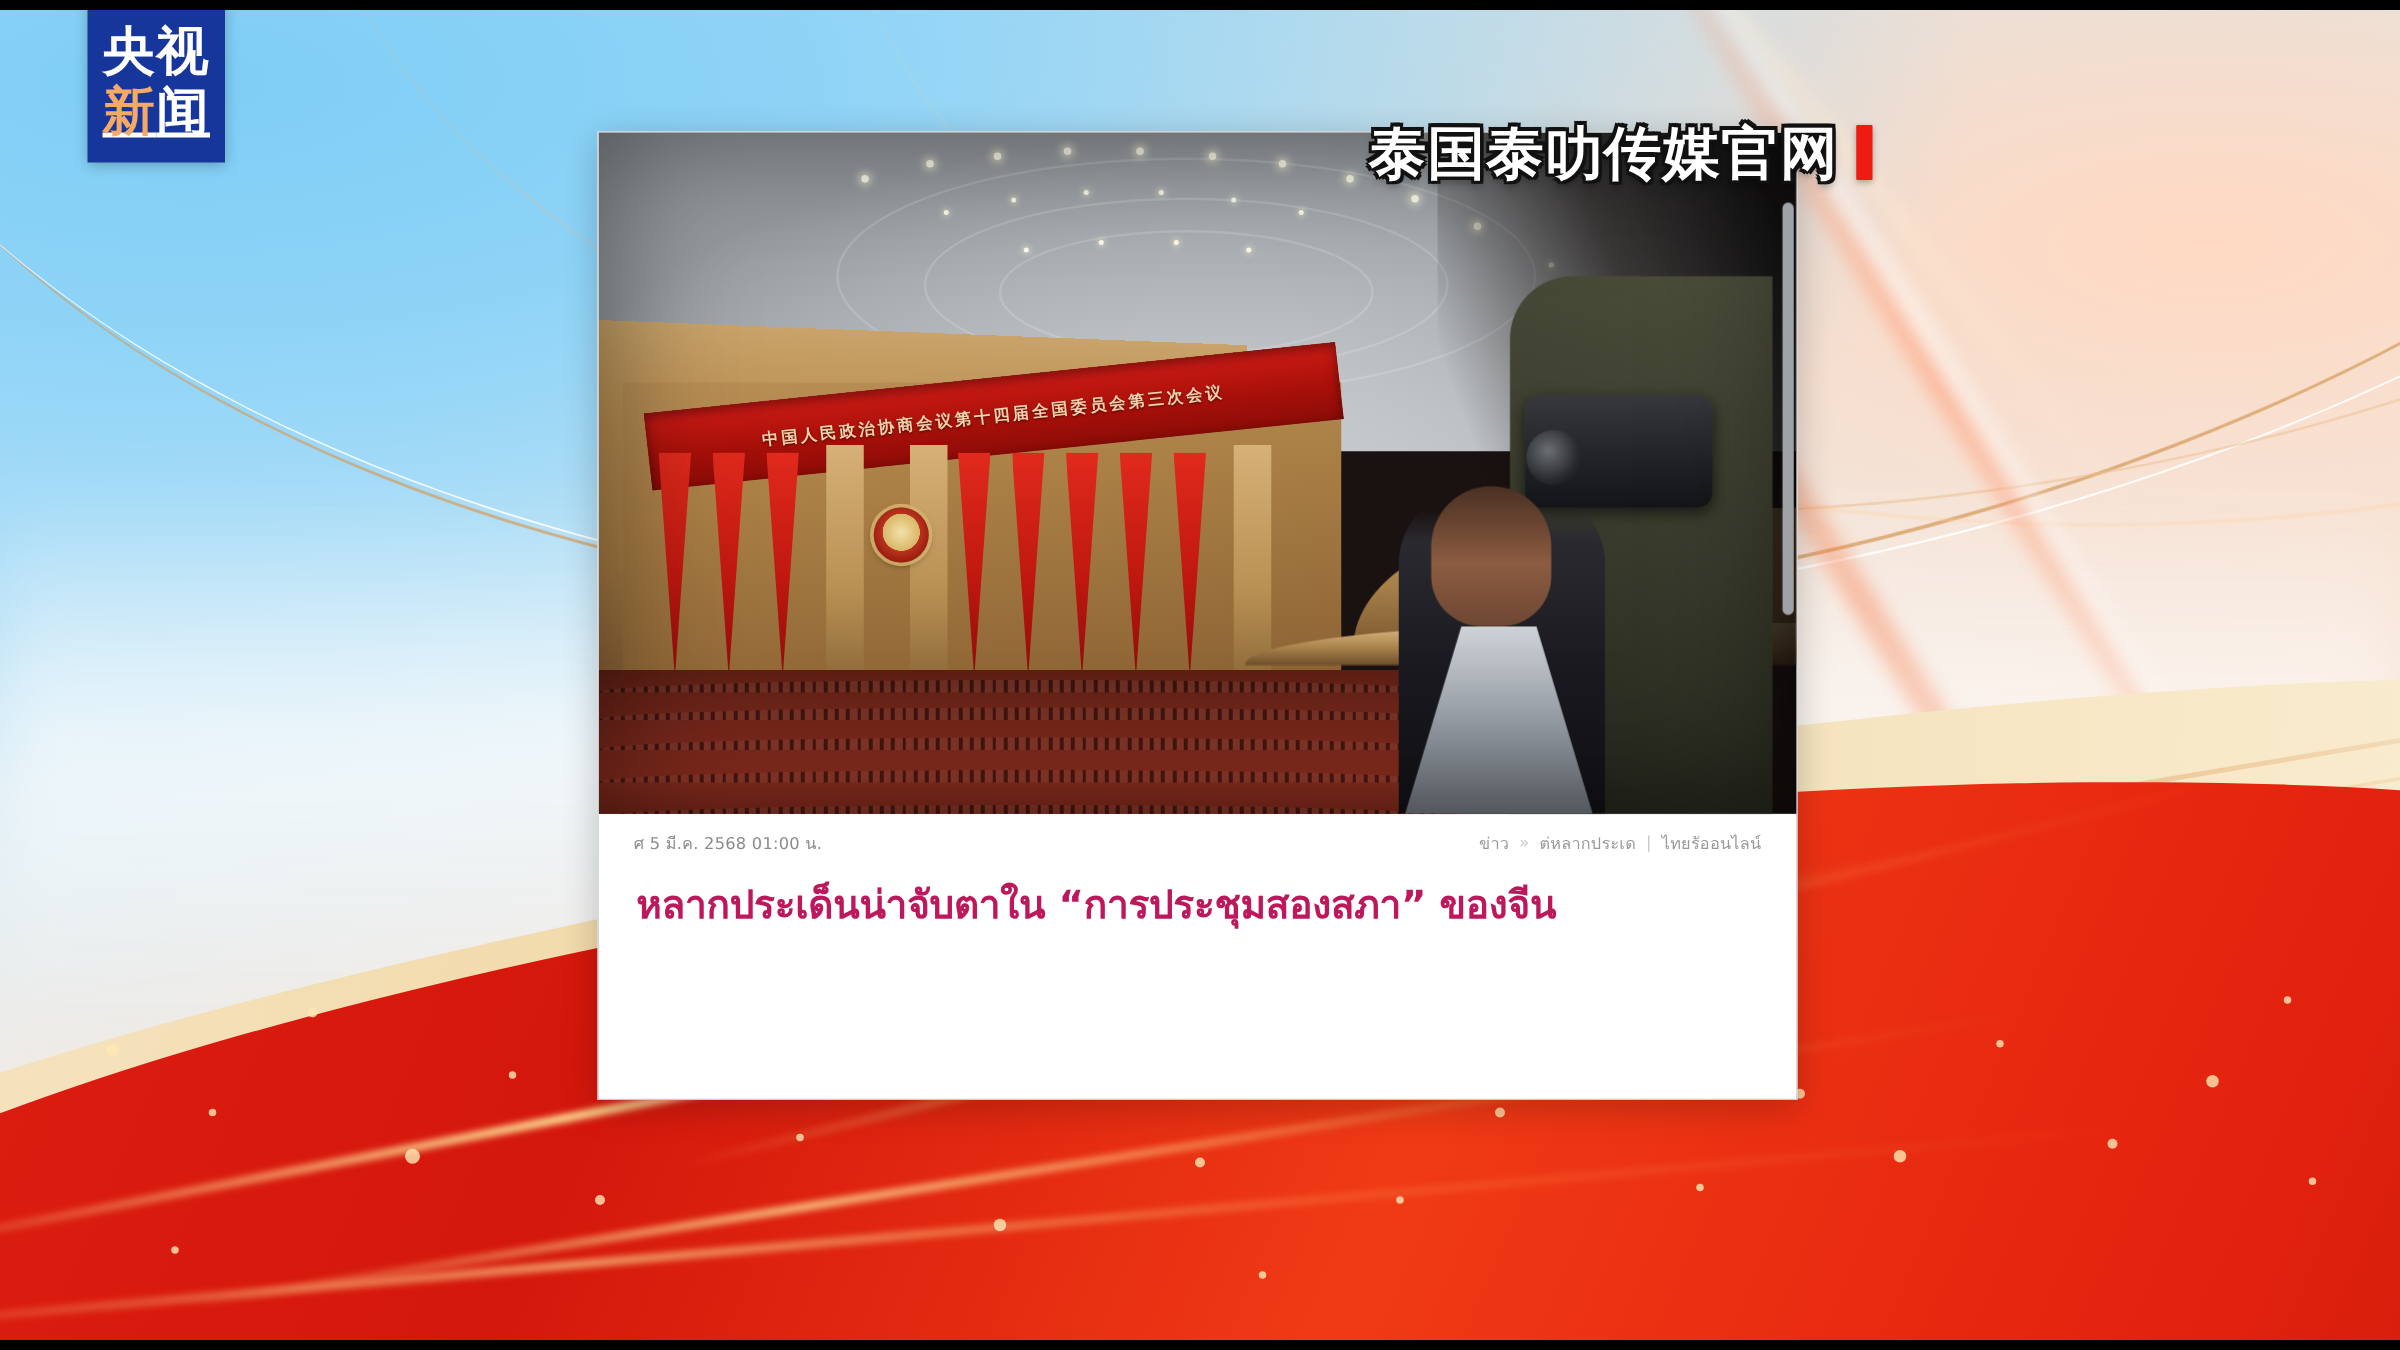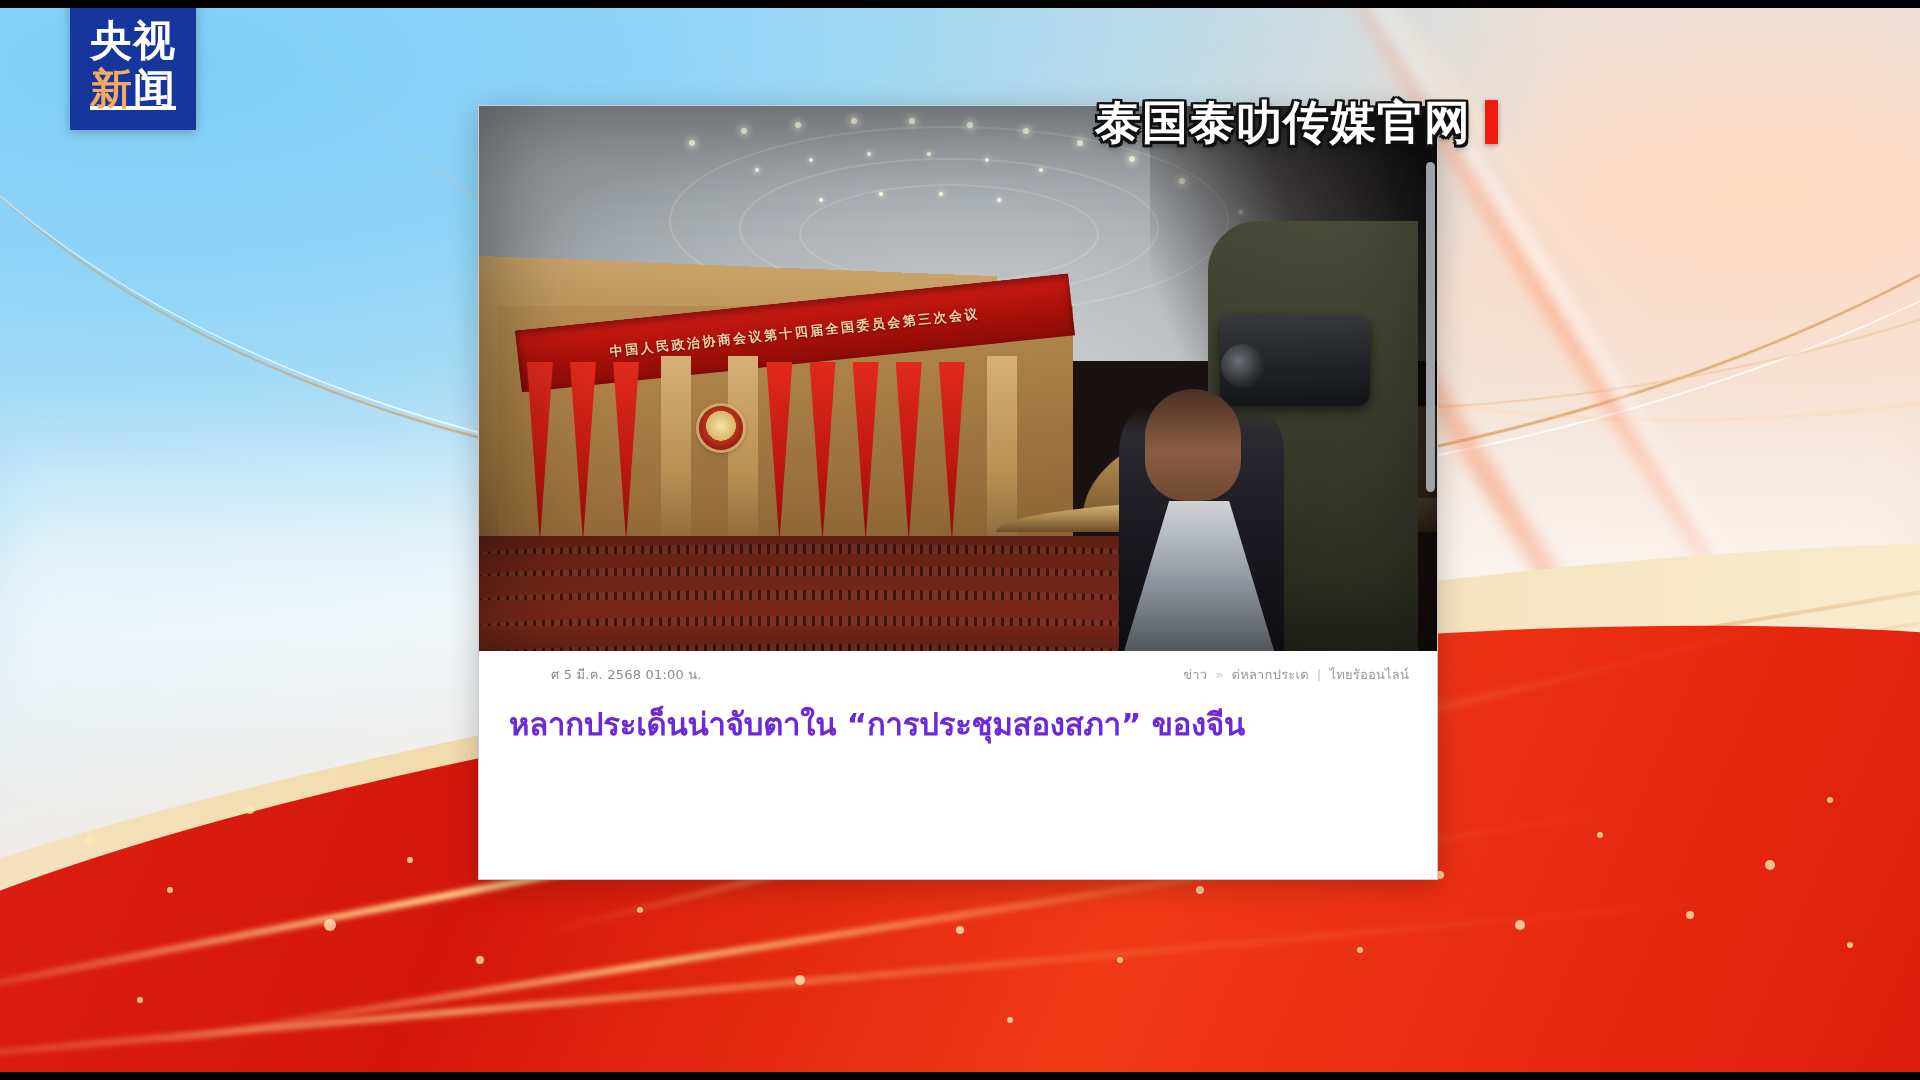--- a/index.html
+++ b/index.html
@@ -76,21 +76,21 @@
   .silkHi { position:absolute; height:7px; border-radius:10px; filter:blur(2.5px);
             background:linear-gradient(90deg, rgba(255,220,140,0), rgba(255,226,150,.95), rgba(255,200,120,.25), rgba(255,220,140,0)); }
   .h1 { width:1700px; left:-120px; bottom:236px; transform:rotate(-11deg); }
   .h2 { width:1500px; left:140px;  bottom:150px; transform:rotate(-9deg); opacity:.8; }
   .h3 { width:1900px; left:-180px; bottom:92px;  transform:rotate(-5deg); opacity:.65; }
   .h4 { width:1300px; left:520px;  bottom:300px; transform:rotate(-14deg); opacity:.55; }
   .sparkles { position:absolute; left:0; bottom:0; width:100%; height:420px; opacity:.8; }
 
   
   #cctv-logo {
-    position:absolute; left:70px; top:0px; width:126px; height:130px; z-index:40;
+    position:absolute; left:70px; top:0px; width:110px; height:130px; z-index:40;
     background:#17369c; display:flex; flex-direction:column;
     align-items:center; justify-content:center; gap:2px;
     box-shadow:0 2px 10px rgba(0,0,0,.25);
   }
   #cctv-logo .ln {
     font-family:"DejaVu Sans", sans-serif; font-weight:700; font-size:42px;
     line-height:46px; letter-spacing:1px; white-space:nowrap;
   }
   #cctv-logo .ln1 { color:#ffffff; }
   #cctv-logo .ln2 { color:#ffffff;text-decoration:underline; }
@@ -119,28 +119,28 @@
   #brand .th-main { font-family:"DejaVu Sans", sans-serif; font-size:22px; font-weight:700;
                     color:#2eb82e; line-height:22px; letter-spacing:0px; }
   #brand .th-sub  { font-family:"DejaVu Sans", sans-serif; font-size:9px; color:#5bc85b;
                     line-height:11px; letter-spacing:.5px; }
 
   #hero { width:100%; height:545px; overflow:hidden; position:relative; background:#1a1210; }
 
   #byline {
     display:flex; align-items:center; justify-content:space-between;
     padding:13px 28px 9px 28px; font-family:"DejaVu Sans", sans-serif;
-    font-size:13px; color:#8b8b8b; letter-spacing:.2px;margin-left:44px;
+    font-size:13px; color:#8b8b8b; letter-spacing:.2px;
   }
   #byline .tags { display:flex; align-items:center; gap:8px; color:#9a9a9a; }
   #byline .tags .sep { color:#c7c7c7; }
 
   #headline {
     padding:10px 30px 0 30px; font-family:"DejaVu Sans", sans-serif;
-    font-size:31px; font-weight:700; color:#6d28d9; line-height:1.35;
+    font-size:31px; font-weight:700; color:#be185d; line-height:1.35;
     letter-spacing:-.2px;
   }
 
   
   #page-scrollbar { position:absolute; right:2px; top:56px; width:9px; height:330px;
                     background:rgba(0,0,0,0); z-index:31; }
   #page-scrollbar .thumb { width:9px; height:330px; border-radius:5px; background:#9fa3a7; }
 
   
   .ph { position:absolute; }

